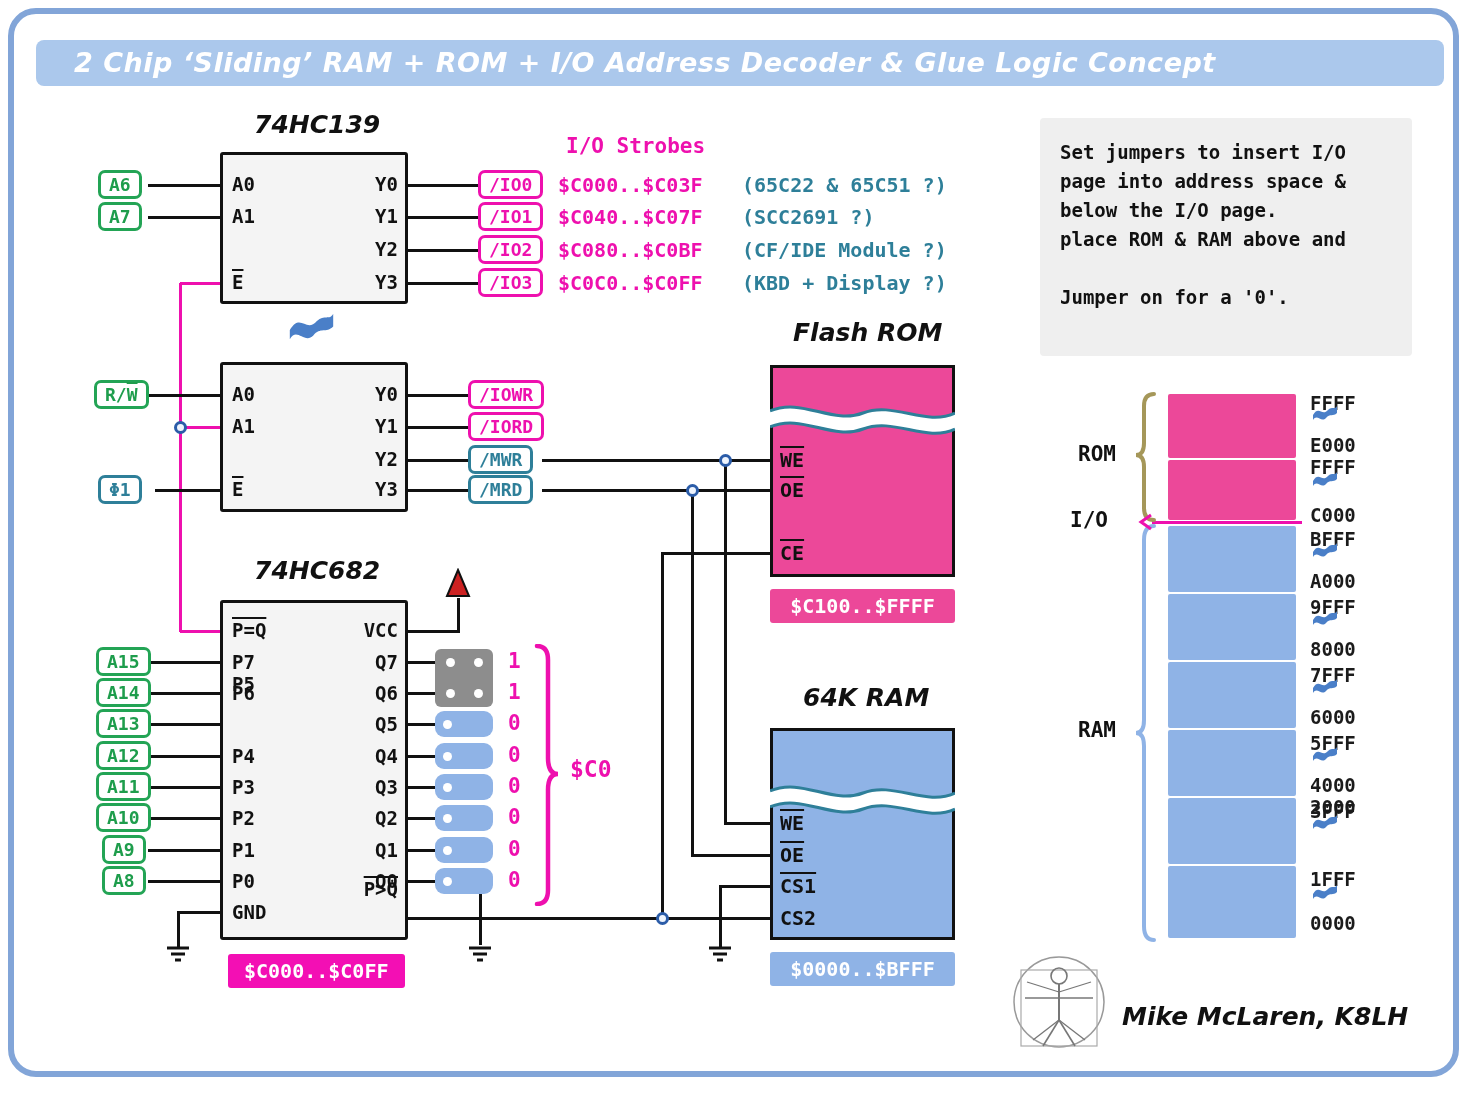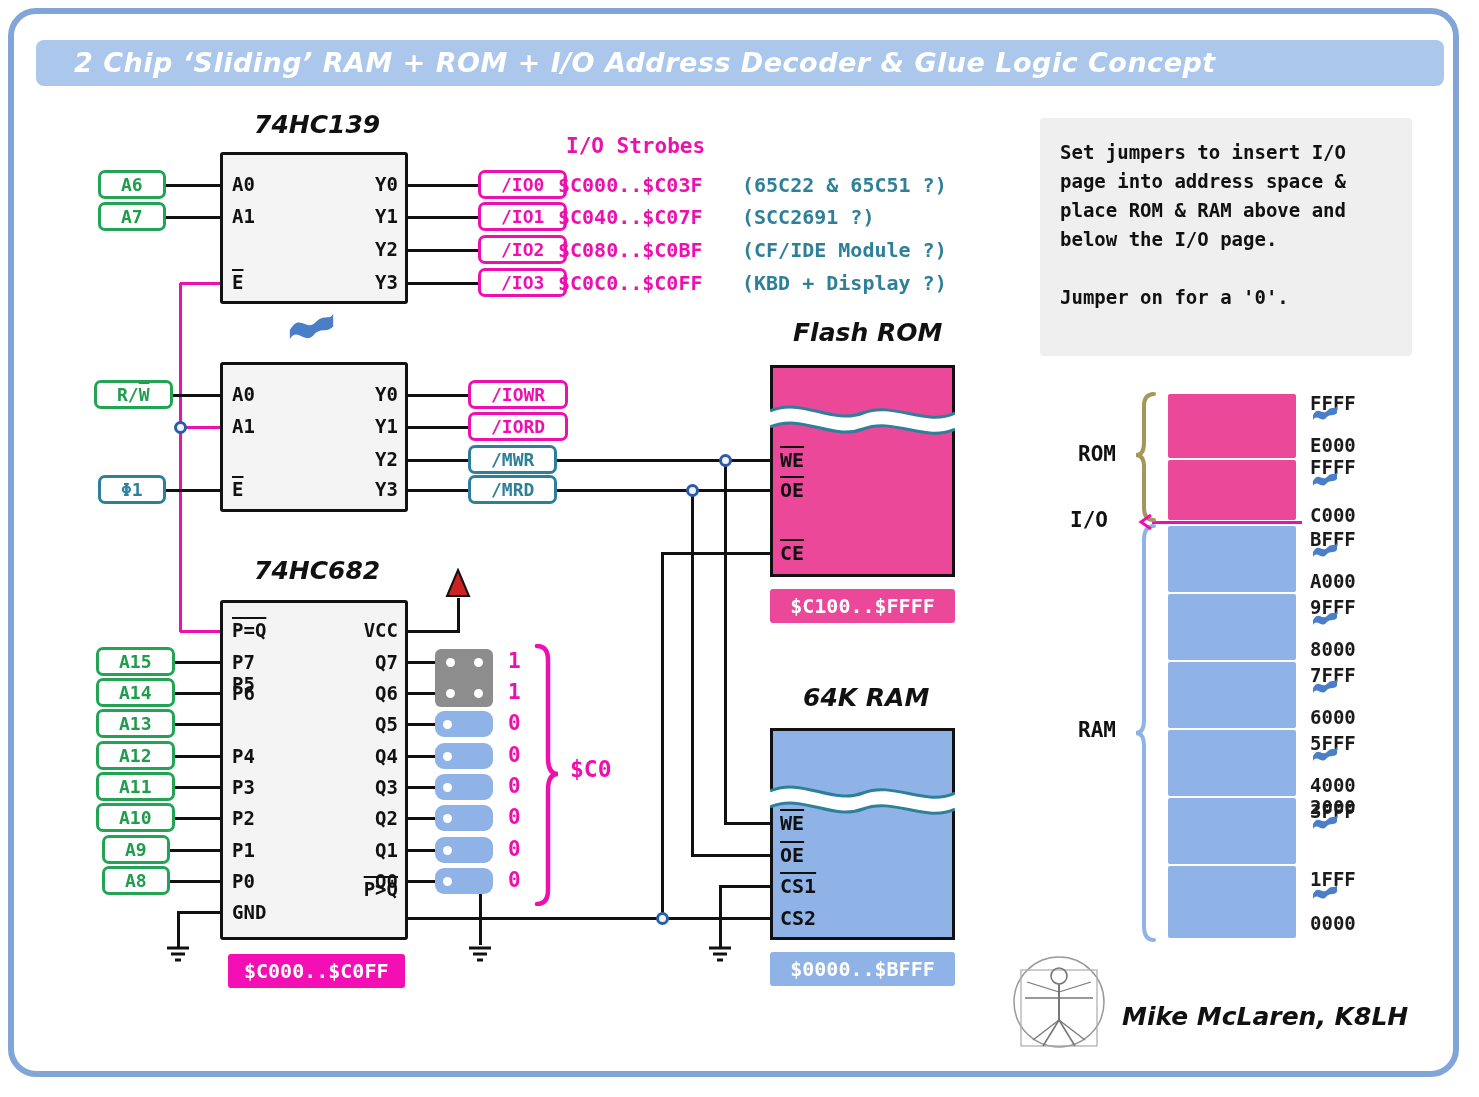--- a/index.html
+++ b/index.html
@@ -11,21 +11,21 @@
          border-radius:8px;color:#fff;font:bold italic 27px "DejaVu Sans",sans-serif;
          line-height:46px;padding-left:38px;box-sizing:border-box;letter-spacing:.5px;z-index:2}
   .wh{position:absolute;height:3px;background:#111;z-index:1}
   .wv{position:absolute;width:3px;background:#111;z-index:1}
   .mag{background:#ee10ae !important}
   .chip{position:absolute;background:#f4f4f4;border:3px solid #111;border-radius:3px;z-index:2;box-sizing:border-box}
   .pin{position:absolute;z-index:3;font:bold 19px "DejaVu Sans Mono",monospace;color:#111;line-height:24px;white-space:nowrap}
   .pin.r{text-align:right;width:56px}
   .ov{text-decoration:overline;text-decoration-thickness:2px}
   .tag{position:absolute;z-index:3;font:bold 18px "DejaVu Sans Mono",monospace;background:#fff;
-       border:3px solid;border-radius:7px;padding:0 20px;line-height:23px;white-space:nowrap}
+       border:3px solid;border-radius:7px;padding:0 8px;line-height:23px;white-space:nowrap}
   .tg{border-color:#23a455;color:#1e9d4c}
   .tm{border-color:#ee10ae;color:#ee10ae}
   .tt{border-color:#2e7f99;color:#2e7f99}
   .chiplabel{position:absolute;font:bold italic 25px "DejaVu Sans",sans-serif;color:#111;z-index:3;white-space:nowrap}
   .mtext{position:absolute;font:bold 20px "DejaVu Sans Mono",monospace;color:#ee10ae;z-index:3;white-space:nowrap}
   .ttext{position:absolute;font:bold 20px "DejaVu Sans Mono",monospace;color:#2e7f99;z-index:3;white-space:nowrap}
   .dot{position:absolute;width:13px;height:13px;border-radius:50%;background:#eef4fd;border:3px solid #2b5ca8;
        box-sizing:border-box;z-index:4}
   .blockbig{position:absolute;width:185px;height:212px;border:3px solid #111;box-sizing:border-box;z-index:2}
   .romc{background:#ec4899}
@@ -268,22 +268,22 @@
   </svg>
   <div class="pin ov" style="left:780px;top:811px;font-size:20px">WE</div>
   <div class="pin ov" style="left:780px;top:843px;font-size:20px">OE</div>
   <div class="pin ov" style="left:780px;top:874px;font-size:20px">CS1</div>
   <div class="pin" style="left:780px;top:906px;font-size:20px">CS2</div>
   <div class="rangelab ramc" style="left:770px;top:952px">$0000..$BFFF</div>
 
   <div class="note">
     <div>Set jumpers to insert I/O</div>
     <div>page into address space &amp;</div>
+    <div>below the I/O page.</div>
     <div>place ROM &amp; RAM above and</div>
-    <div>below the I/O page.</div>
     <div></div>
     <div>Jumper on for a '0'.</div>
   </div>
 
   <div class="memblk romc" style="top:394px;height:64px"></div>
   <div class="memblk romc" style="top:460px;height:60px"></div>
   <div class="memblk ramc" style="top:526px;height:66px"></div>
   <div class="memblk ramc" style="top:594px;height:66px"></div>
   <div class="memblk ramc" style="top:662px;height:66px"></div>
   <div class="memblk ramc" style="top:730px;height:66px"></div>

